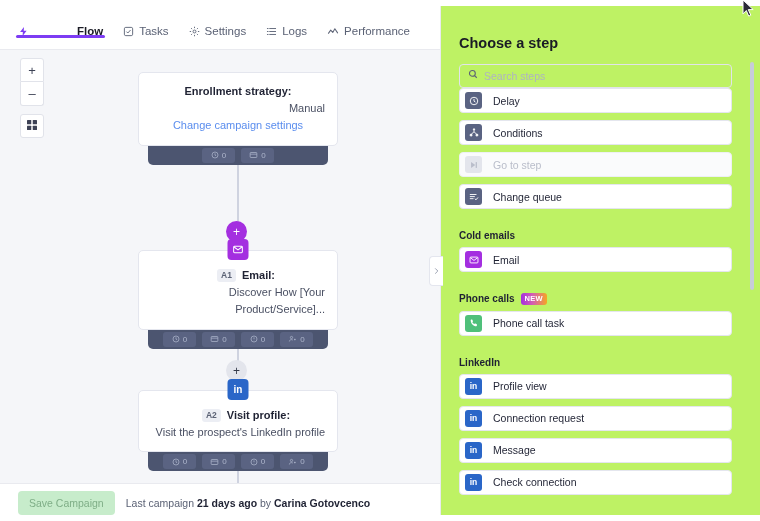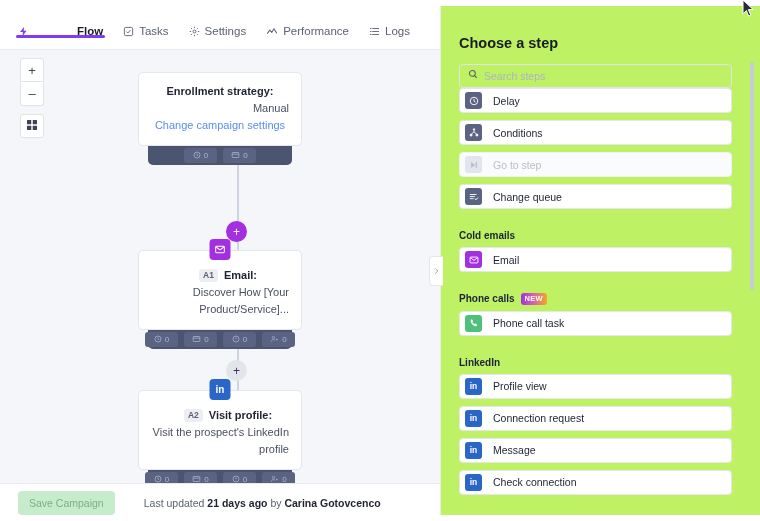--- a/index.html
+++ b/index.html
@@ -66,21 +66,21 @@
   }
   .zbtn.top { border-radius: 3px 3px 0 0; }
   .zbtn.mid { border-radius: 0 0 3px 3px; border-top: none; }
   .zbtn.fit { border-radius: 3px; margin-top: 8px; }
   .zglyph { font-size: 13px; line-height: 1; font-weight: 400; }
 
   
   .flow {
     position: absolute; left: 0; top: 0; width: 440px; height: 433px;
   }
-  .node-wrap { position: absolute; left: 138px; width: 164px; }
+  .node-wrap { position: absolute; left: 138px; width: 200px; }
 
   .card {
     background: #ffffff;
     border: 1px solid #e4e6ee;
     border-radius: 5px;
     padding: 10px 12px;
     text-align: center;
     position: relative;
     z-index: 3;
     cursor: pointer;
@@ -157,21 +157,21 @@
   .plusbtn.gray { background: #e3e5ec; color: #353a4a; }
   .plusbtn.purple { background: #a42fe0; color: #ffffff; }
 
   
   .footer {
     position: absolute; left: 0; top: 483px;
     width: 440px; height: 38px;
     background: #ffffff;
     border-top: 1px solid #e9eaef;
     display: flex; align-items: center;
-    padding-left: 18px; gap: 29px;
+    padding-left: 18px; gap: 11px;
     z-index: 6;
   }
   .savebtn {
     background: #c7eccb; color: #7fae87;
     font-size: 10.5px;
     border-radius: 4px;
     padding: 6px 11px;
     border: none;
     cursor: pointer;
   }
@@ -299,34 +299,34 @@
         <svg width="11" height="11" viewBox="0 0 24 24" fill="none" stroke="#5b6275" stroke-width="2">
             <circle cx="12" cy="12" r="3.2"></circle>
             <path d="M12 1.6v3M12 19.4v3M22.4 12h-3M4.6 12h-3M19.3 4.7l-2.1 2.1M6.8 17.2l-2.1 2.1M19.3 19.3l-2.1-2.1M6.8 6.8L4.7 4.7"></path>
           </svg>
       </span>
       <span class="t-lbl">Settings</span>
     </div>
 
     <div class="tab">
       <span>
+        <svg width="11" height="11" viewBox="0 0 24 24" fill="none" stroke="#5b6275" stroke-width="2" stroke-linecap="round">
+            <path d="M8 5.5h13M8 12h13M8 18.5h13M3 5.5h1.6M3 12h1.6M3 18.5h1.6"></path>
+          </svg>
+      </span>
+      <span class="t-lbl">Logs</span>
+    </div>
+
+    <div class="tab">
+      <span>
         <svg width="12" height="11" viewBox="0 0 24 24" fill="none" stroke="#5b6275" stroke-width="2.2" stroke-linecap="round" stroke-linejoin="round">
             <path d="M2 16l5-7 4.5 5L16 6l6 9"></path>
           </svg>
       </span>
       <span class="t-lbl">Performance</span>
-    </div>
-
-    <div class="tab">
-      <span>
-        <svg width="11" height="11" viewBox="0 0 24 24" fill="none" stroke="#5b6275" stroke-width="2" stroke-linecap="round">
-            <path d="M8 5.5h13M8 12h13M8 18.5h13M3 5.5h1.6M3 12h1.6M3 18.5h1.6"></path>
-          </svg>
-      </span>
-      <span class="t-lbl">Logs</span>
     </div>
   </div>
 
   <div class="canvas">
 
     <div class="zoomctl">
       <div class="zbtn top">
         <span class="zglyph">+</span>
       </div>
       <div class="zbtn mid">
@@ -494,21 +494,21 @@
           </div>
         </div>
       </div>
 
     </div>
   </div>
 
   <div class="footer">
     <button class="savebtn">Save Campaign</button>
     <div class="updtxt">
-      <span>Last updated </span><b>21 days ago</b><span> by </span><b>Carina Gotovcenco</b>
+      <span>Last campaign </span><b>21 days ago</b><span> by </span><b>Carina Gotovcenco</b>
     </div>
   </div>
 
   <div class="collapse">
     <span>
       <svg width="7" height="10" viewBox="0 0 24 24" fill="none" stroke="#8d93a6" stroke-width="3" stroke-linecap="round" stroke-linejoin="round">
           <path d="M8.5 4l8 8-8 8"></path>
         </svg>
     </span>
   </div>

